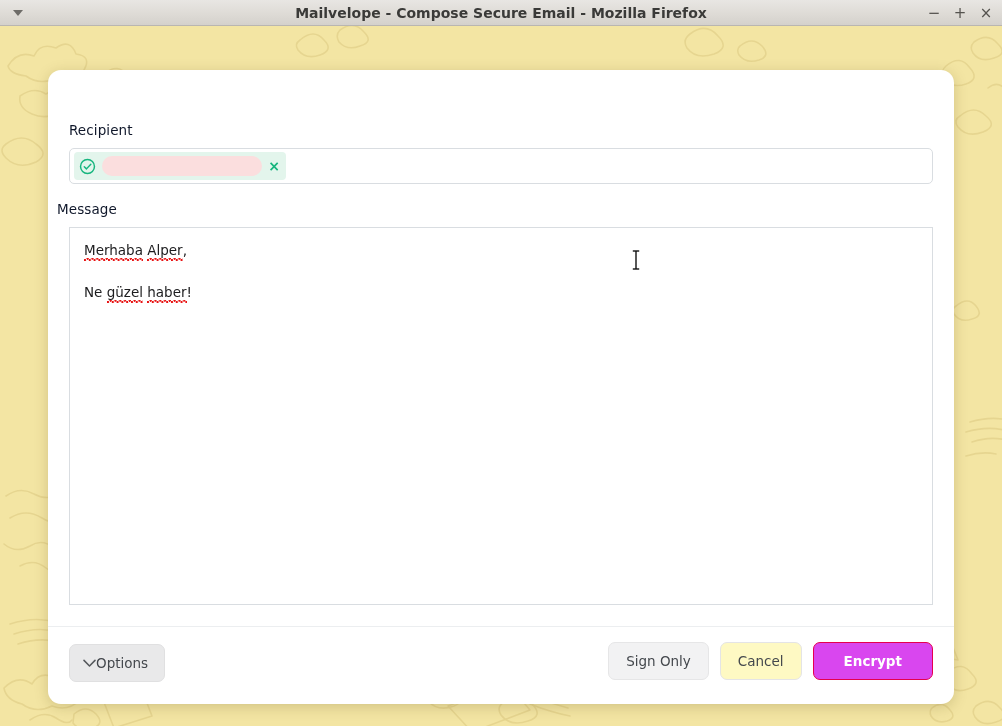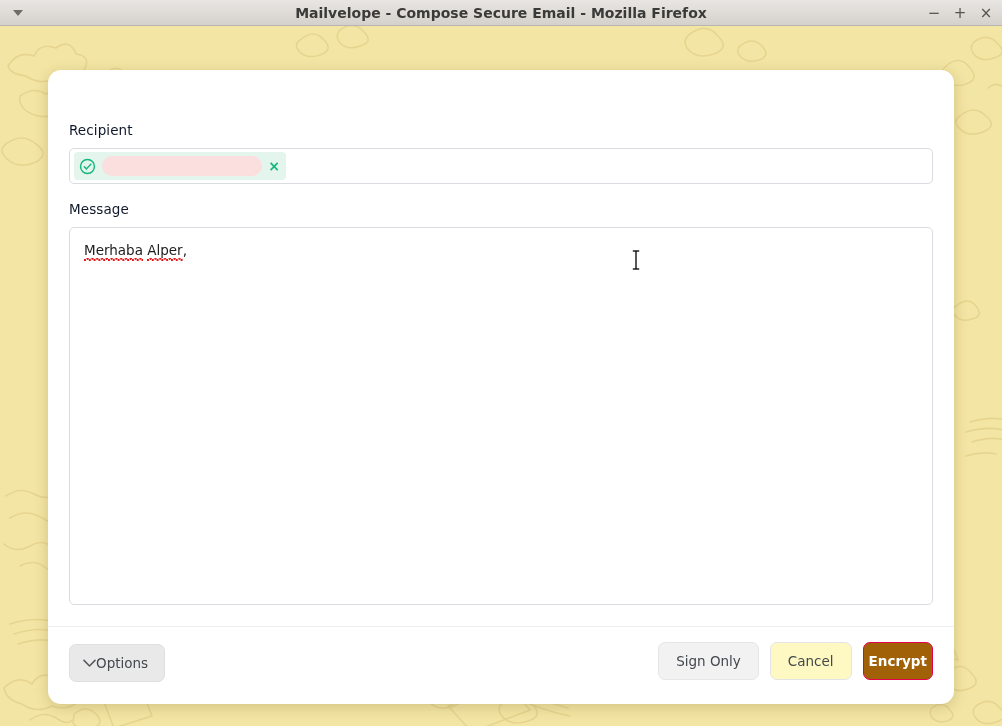--- a/index.html
+++ b/index.html
@@ -118,21 +118,21 @@
   }
 
   .field-label {
     position: absolute;
     font-size: 13.5px;
     color: #0f172a;
     font-family: "DejaVu Sans", sans-serif;
     letter-spacing: 0.1px;
   }
   #recipient-label { left: 21px; top: 52px; }
-  #message-label   { left: 21px; top: 131px; }
+  #message-label   { left: 9px; top: 131px; }
 
   
   #recipient-input-wrap {
     position: absolute;
     left: 21px; top: 78px;
     width: 864px;
     height: 36px;
     background: #ffffff;
     border: 1px solid #d9dde1;
     border-radius: 5px;
@@ -177,21 +177,21 @@
   }
 
   
   #message-area {
     position: absolute;
     left: 21px; top: 157px;
     width: 864px;
     height: 378px;
     background: #ffffff;
     border: 1px solid #d9dde1;
-    border-radius: 5px;
+    border-radius: 0;
     box-sizing: border-box;
     padding: 12px 14px;
     overflow: hidden;
   }
   .msg-line {
     font-size: 13.5px;
     color: #1c1c1e;
     font-family: "DejaVu Sans", sans-serif;
     line-height: 21px;
     white-space: pre;
@@ -259,25 +259,25 @@
     background: #f2f2f3;
     border: 1px solid #e6e6e7;
     color: #44484d;
   }
   #cancel-button {
     background: #fef9c3;
     border: 1px solid #e4e4e6;
     color: #44484d;
   }
   #encrypt-button {
-    background: #a16207;
+    background: #d946ef;
     border: 1px solid #e5004f;
     color: #ffffff;
     font-weight: bold;
-    padding: 0 5px;
+    padding: 0 30px;
   }
 
   
   #text-cursor {
     position: absolute;
     left: 630px; top: 223px;
     width: 12px; height: 22px;
     pointer-events: none;
   }
 </style>
@@ -371,20 +371,21 @@
             <div id="recipient-redacted"></div>
             <div id="recipient-remove">×</div>
           </div>
         </div>
 
         <div class="field-label" id="message-label">Message</div>
 
         <div id="message-area">
           <div class="msg-line"><span class="sp">Merhaba</span><span> </span><span class="sp">Alper</span><span>,</span></div>
           <div class="msg-line msg-blank"></div>
+          <div class="msg-line"><span>Ne</span><span> </span><span class="sp">güzel</span><span> </span><span class="sp">haber</span><span>!</span></div>
         </div>
       </div>
 
       <div id="dialog-footer">
 
         <div id="options-button">
           <svg id="chevron-down-icon" width="13" height="9" viewBox="0 0 13 9" xmlns="http://www.w3.org/2000/svg">
             <path d="M1 1.4 L6.5 7 L12 1.4" fill="none" stroke="#56595d" stroke-width="1.5" stroke-linecap="round" stroke-linejoin="round"></path>
           </svg>
           <span>Options</span>

